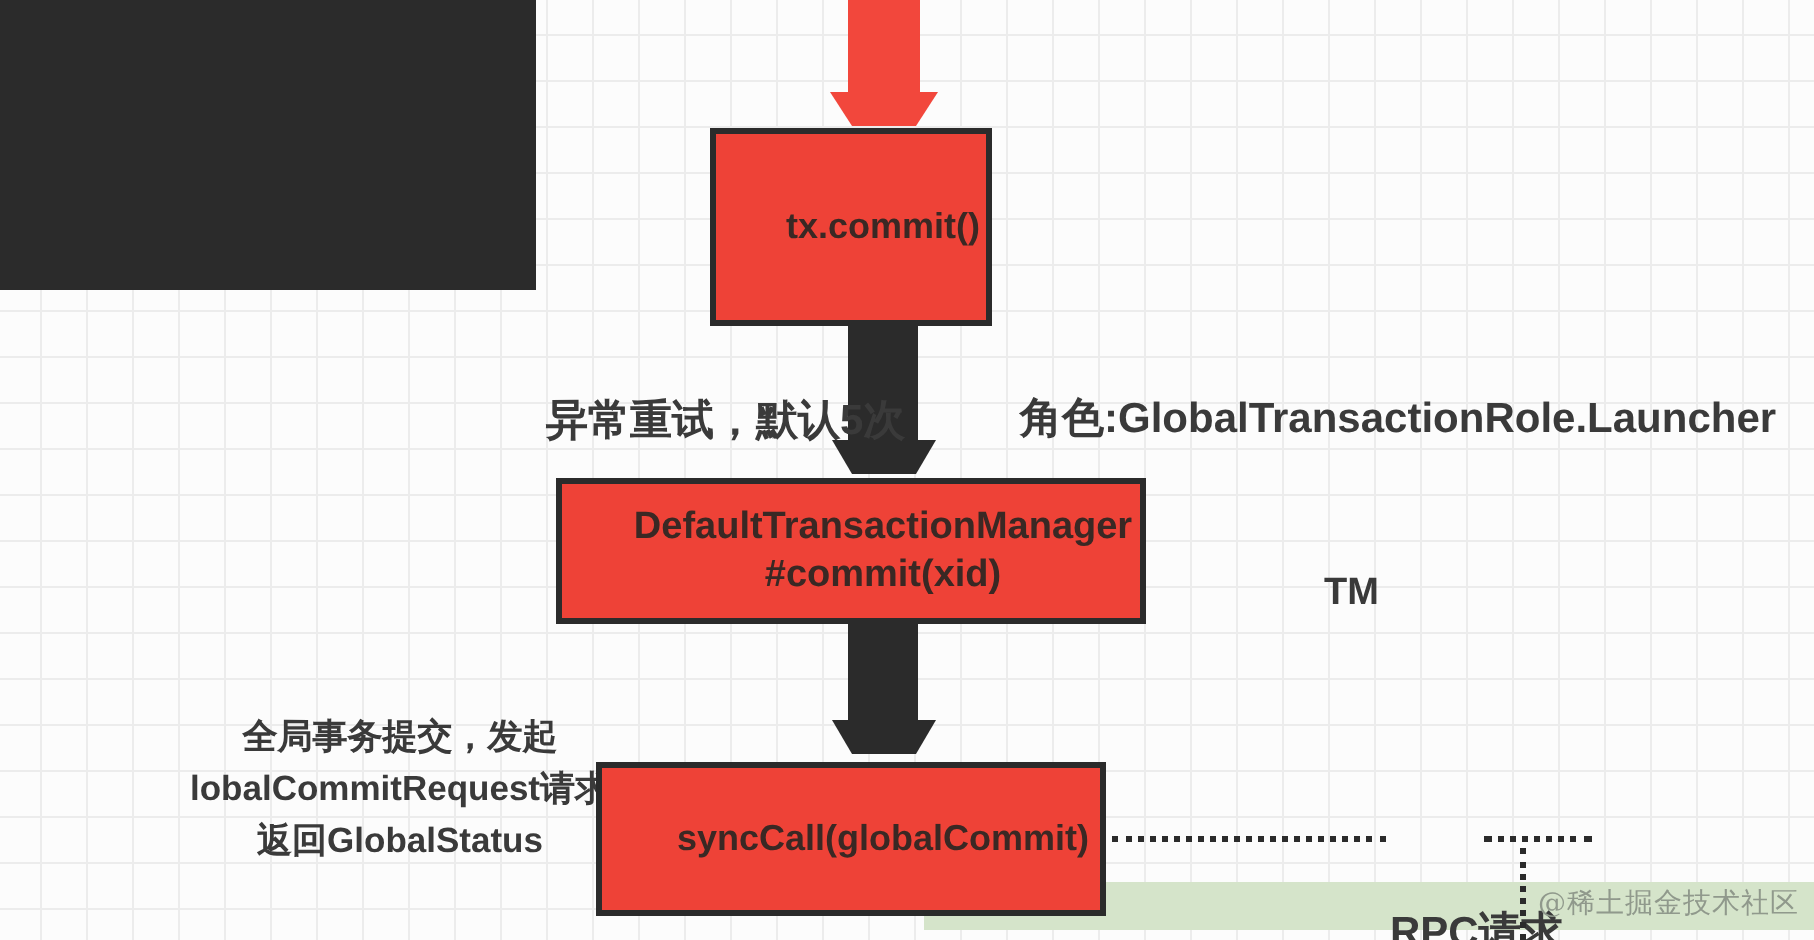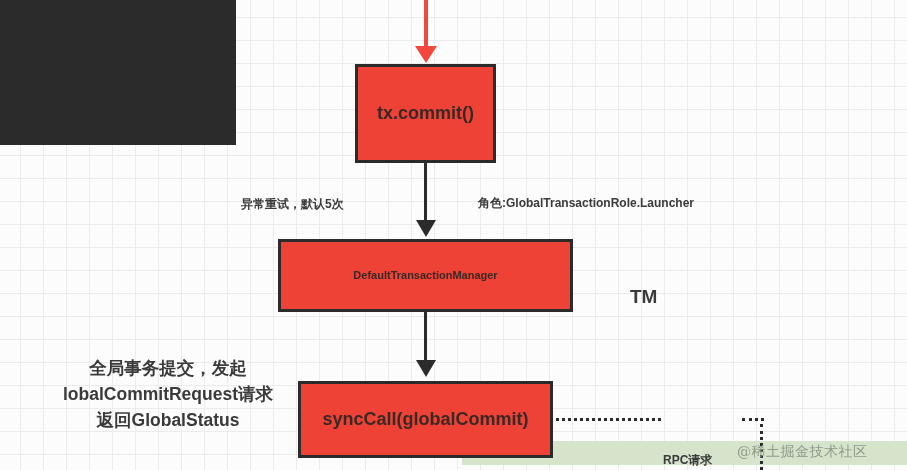--- a/index.html
+++ b/index.html
@@ -8,58 +8,58 @@
     position:relative;
     width:907px;height:470px;
     overflow:hidden;
     background-color:#fcfcfc;
     background-image:
       linear-gradient(var(--grid-line) 1px, transparent 1px),
       linear-gradient(90deg, var(--grid-line) 1px, transparent 1px);
     background-size:23px 23px;
     background-position:-3px -6px;
   }
-  .abs{position:absolute;}
+  .abs{position:absolute;padding-left:32px;}
   
   .dark-panel{left:0;top:0;width:236px;height:145px;background:var(--dark-panel);}
   
   .green-band{left:462px;top:441px;width:445px;height:24px;background:var(--green-band);}
   
   .node{
     background:var(--node-fill);
     border:3px solid var(--node-border);
     color:var(--node-text);
     font-weight:700;
     display:flex;align-items:center;justify-content:center;
     text-align:center;line-height:1.25;
     box-sizing:border-box;
   }
   .node-tx{left:355px;top:64px;width:141px;height:99px;font-size:18px;}
-  .node-dtm{left:278px;top:239px;width:295px;height:73px;font-size:11px;flex-direction:column;text-align:center;}
+  .node-dtm{left:278px;top:239px;width:295px;height:73px;font-size:19px;flex-direction:column;text-align:center;}
   .node-sync{left:298px;top:381px;width:255px;height:77px;font-size:18px;}
   
   .arrow-line{width:4px;}
   .red-line{left:424px;top:0;height:47px;background:var(--arrow-red);}
   .red-head{left:415px;top:46px;width:0;height:0;
     border-left:11px solid transparent;border-right:11px solid transparent;
     border-top:17px solid var(--arrow-red);}
   .black-line-1{left:424px;top:163px;height:59px;background:var(--arrow-black);width:3px;}
   .black-head-1{left:416px;top:220px;width:0;height:0;
     border-left:10px solid transparent;border-right:10px solid transparent;
     border-top:17px solid var(--arrow-black);}
   .black-line-2{left:424px;top:312px;height:50px;background:var(--arrow-black);width:3px;}
   .black-head-2{left:416px;top:360px;width:0;height:0;
     border-left:10px solid transparent;border-right:10px solid transparent;
     border-top:17px solid var(--arrow-black);}
   
   .dot-h1{left:556px;top:418px;width:105px;height:0;border-top:3px dotted var(--arrow-black);}
   .dot-h2{left:742px;top:418px;width:22px;height:0;border-top:3px dotted var(--arrow-black);}
   .dot-v{left:760px;top:424px;width:0;height:46px;border-left:3px dotted var(--arrow-black);}
   
-  .label{color:var(--label-text);font-weight:700;font-size:12px;white-space:nowrap;}
+  .label{color:var(--label-text);font-weight:700;font-size:21px;white-space:nowrap;}
   .lbl-retry{left:241px;top:196px;}
   .lbl-role{left:478px;top:195px;text-align:center;}
   .lbl-tm{left:630px;top:241px;font-size:19px;margin-top:45px;}
   .lbl-rpc{left:663px;top:409px;margin-top:43px;}
   .note{left:25px;top:355px;width:286px;text-align:center;
     color:var(--label-text);font-weight:700;font-size:17.5px;line-height:26px;}
   .watermark{left:737px;top:443px;width:168px;
     font-family:"DejaVu Serif","Liberation Serif",serif;
     font-size:14px;color:var(--watermark-color);white-space:nowrap;letter-spacing:0.5px;}
 </style>
@@ -83,20 +83,21 @@
   <div class="abs black-head-1"></div>
 
   <div class="abs label lbl-retry">异常重试，默认5次</div>
 
   <div class="abs label lbl-role">角色:GlobalTransactionRole.Launcher</div>
 
   <div class="abs label lbl-tm">TM</div>
 
   <div class="abs node node-dtm">
     <span>DefaultTransactionManager</span>
+    <span>#commit(xid)</span>
   </div>
 
   <div class="abs black-line-2"></div>
   <div class="abs black-head-2"></div>
 
   <div class="abs note">
     <div>全局事务提交，发起</div>
     <div>lobalCommitRequest请求</div>
     <div>返回GlobalStatus</div>
   </div>

